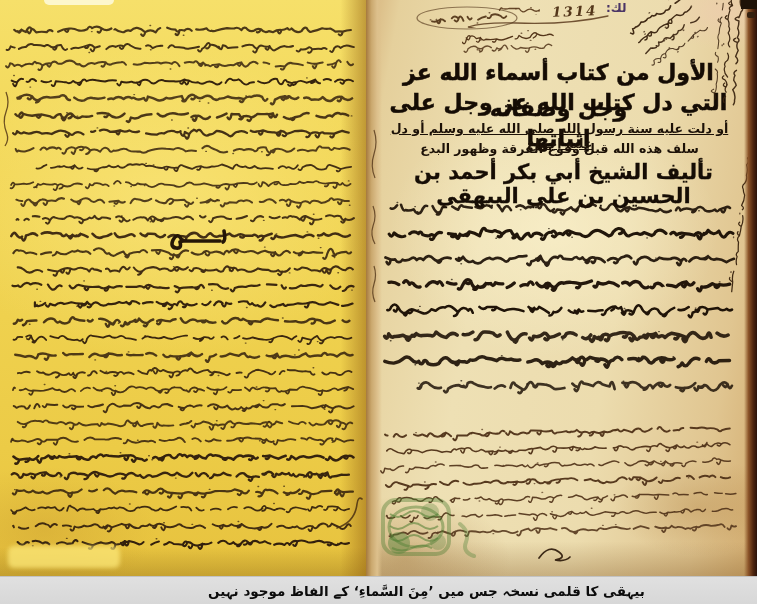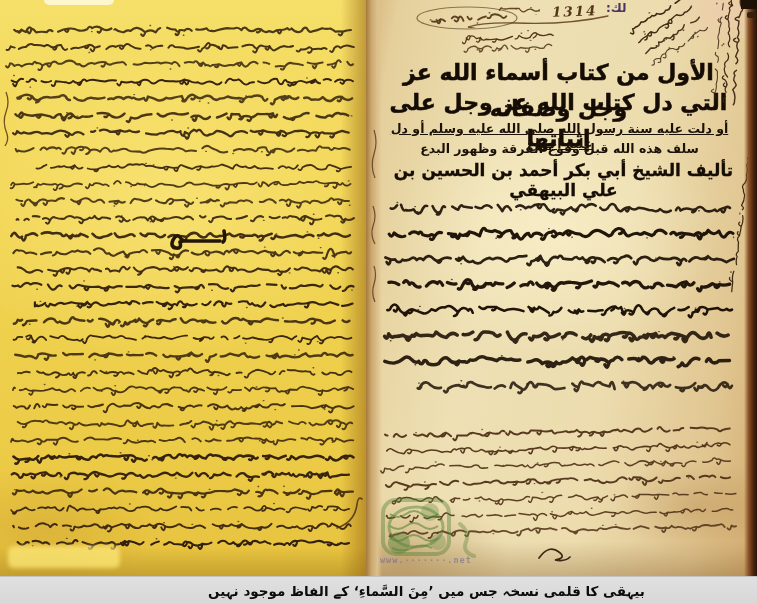--- a/index.html
+++ b/index.html
@@ -40,21 +40,21 @@
     color:#53361a;transform:rotate(-2deg);letter-spacing:2px;}
   .shelf-mark{position:absolute;left:240px;top:1px;font:700 12px "DejaVu Sans",sans-serif;
     color:#4b3566;direction:rtl;text-align:center;}
 
   .ar{direction:rtl;text-align:center;color:#150c04;}
   .h-big{position:absolute;left:12px;right:18px;font-weight:700;font-size:22px;line-height:36px;
     -webkit-text-stroke:.5px #150c04;}
   .h1{top:55px;} .h2{top:85px;}
   .h-sub{position:absolute;left:14px;right:18px;font-weight:600;font-size:12.5px;color:#1c1107;}
   .s1{top:121px;text-decoration:underline;} .s2{top:141px;}
-  .h-author{position:absolute;left:20px;right:16px;top:160px;font-weight:700;font-size:17px;
+  .h-author{position:absolute;left:20px;right:16px;top:160px;font-weight:700;font-size:21px;
     color:#160d05;-webkit-text-stroke:.3px #160d05;}
   .tailpiece{position:absolute;left:0;right:92px;top:401px;font-weight:700;font-size:12.5px;color:#1d1106;}
 
   .rp-watermark{position:absolute;left:14px;top:555px;width:170px;height:13px;
     font:700 8.5px "DejaVu Sans Mono",monospace;color:rgba(115,105,150,.6);
     letter-spacing:1px;filter:blur(.6px);direction:ltr;}
 
   
   [data-script]{position:absolute;}
   .rot-sig1{transform:rotate(-4deg);}
@@ -280,21 +280,20 @@
         <path d="M14 54 q10 5 20 0 q10 -5 20 0" stroke-width="2" opacity=".5"></path>
       </g>
       <circle cx="21" cy="49" r="11" fill="#55823a" opacity=".45"></circle>
       <circle cx="52" cy="18" r="9" fill="#55823a" opacity=".3"></circle>
       <circle cx="60" cy="48" r="8" fill="#55823a" opacity=".3"></circle>
     </svg>
     <svg class="abs" style="left:88px;top:520px;" width="26" height="38" viewBox="0 0 26 38">
       <path d="M6 4 q10 8 6 18 q-4 10 8 14" fill="none" stroke="#5d8a40" stroke-width="4" opacity=".4" stroke-linecap="round"></path>
     </svg>
 
-    <div class="rp-watermark">www.·······.net</div>
 
     <svg class="abs" style="left:168px;top:541px;" width="40" height="24" viewBox="0 0 40 24">
       <path d="M5 17 q10 -14 20 -6 q8 6 -4 8 q10 2 15 -3" fill="none" stroke="#2a1708" stroke-width="1.7" stroke-linecap="round" opacity=".9"></path>
     </svg>
 
     <div class="page-edge"></div>
     <div class="corner-dark-a"></div>
     <div class="corner-dark-b"></div>
   </div>
 

